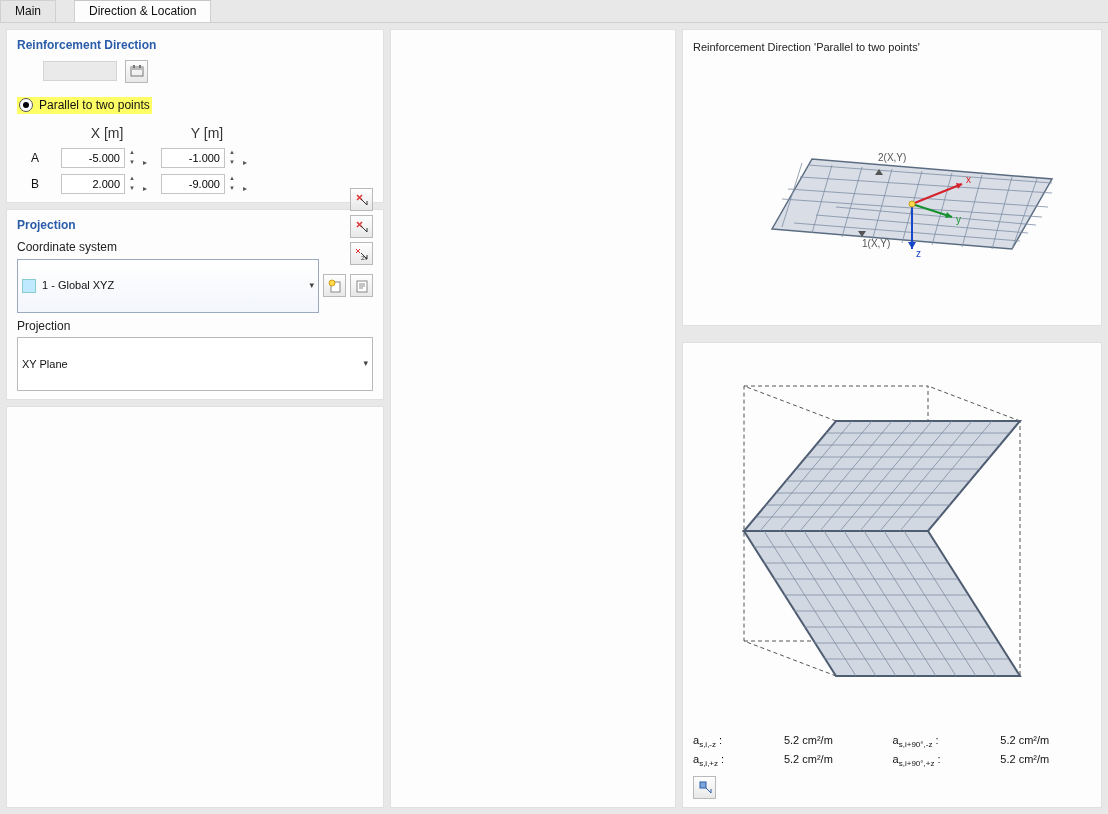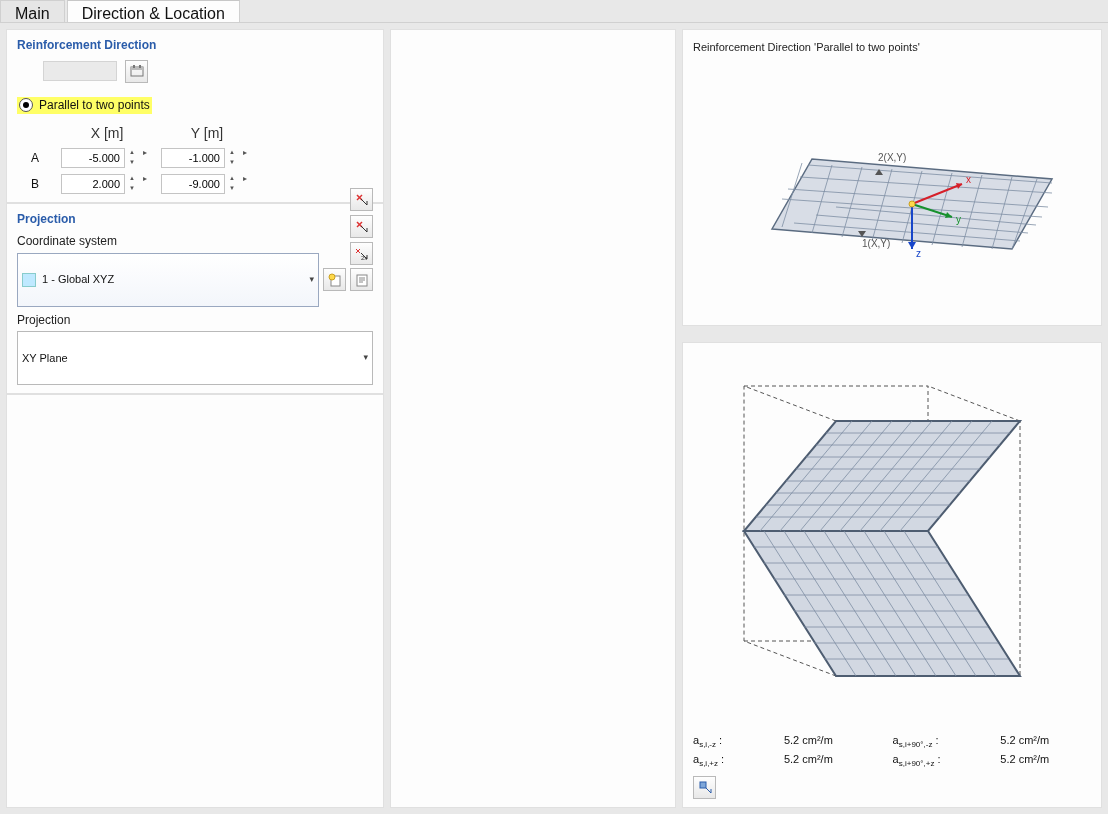--- a/index.html
+++ b/index.html
@@ -1,39 +1,39 @@
 <!DOCTYPE html>
 <html><head>
 <meta charset="utf-8">
 <style>
   html,body{margin:0;padding:0;font-family:"Segoe UI",Tahoma,sans-serif;font-size:12px;background:#f0f0f0;color:#111;line-height:1.3}
   .app{width:1108px;height:814px;background:#e8e8e8;display:flex;flex-direction:column}
   
   .tabs{height:22px;display:flex;background:#e8e8e8;border-bottom:1px solid #d0d0d0}
-  .tab{padding:3px 14px 0;border:1px solid #d0d0d0;border-bottom:none;margin-right:2px;background:#f7f7f7;cursor:pointer;font-size:16px}
+  .tab{padding:3px 14px 0;border:1px solid #d0d0d0;border-bottom:none;margin-right:18px;background:#f7f7f7;cursor:pointer;font-size:12px}
   .tab.inactive{background:#e6e6e6}
   .tab.active{background:#fdfdfd;border-top:1px solid #c7c7c7}
   
   .cols{flex:1;display:flex;gap:6px;padding:6px 6px 6px 6px}
-  .col-left{width:378px;display:flex;flex-direction:column;gap:0}
+  .col-left{width:378px;display:flex;flex-direction:column;gap:6px}
   .col-mid{flex:1;background:#fdfdfd;border:1px solid #e0e0e0}
   .col-right{width:420px;display:flex;flex-direction:column;gap:16px}
   .panel{background:#fdfdfd;border:1px solid #e0e0e0;padding:8px 10px}
   .panel.flex-fill{flex:1}
   .section-title{color:#2a5caa;font-weight:600;margin-bottom:6px}
   .radio-row{display:flex;align-items:center;gap:6px;margin:4px 0}
   .radio{width:12px;height:12px;border:1px solid #555;border-radius:50%;display:inline-flex;align-items:center;justify-content:center;background:#fff}
   .radio.checked::after{content:"";width:6px;height:6px;background:#000;border-radius:50%}
   .highlight{background:#ffff66;padding:1px 2px;display:inline-flex;align-items:center;gap:6px}
   .disabled-box{width:72px;height:18px;background:#eaeaea;border:1px solid #d4d4d4;display:inline-block}
   .small-btn{width:21px;height:21px;border:1px solid #b9b9b9;background:linear-gradient(#fefefe,#e8e8e8);display:inline-flex;align-items:center;justify-content:center;font-size:10px;cursor:pointer;color:#555}
   .small-btn svg{display:block}
   .coord-grid{display:grid;grid-template-columns:22px 92px 92px;column-gap:8px;row-gap:6px;align-items:center;margin-left:14px}
   .hdr{text-align:center;font-size:14px;color:#333}
-  .spin{display:flex;align-items:flex-start}
+  .spin{display:flex;align-items:flex-end}
   .spin input{width:54px;height:18px;border:1px solid #c4c4c4;background:#fff;text-align:right;padding:0 4px;font-size:11px}
   .spin .arrows{width:12px;height:20px;display:flex;flex-direction:column;margin-left:1px}
   .spin .arrows div{flex:1;font-size:6px;line-height:8px;text-align:center;color:#555;cursor:pointer}
   .spin .tri{width:10px;font-size:8px;color:#555;text-align:center;cursor:pointer;margin-left:2px}
   .rel{position:relative}
   .field-label{margin:6px 0 3px;color:#222}
   .combo{display:flex;align-items:center}
   .combo .box{flex:1;height:20px;border:1px solid #9aa8c0;background:linear-gradient(#fff,#f3f6fb);display:flex;align-items:center;padding:16px 4px;font-size:11px;justify-content:space-between}
   .combo .box.plain{border:1px solid #b9b9b9;background:#fff}
   .combo .chev{font-size:9px;color:#444}

